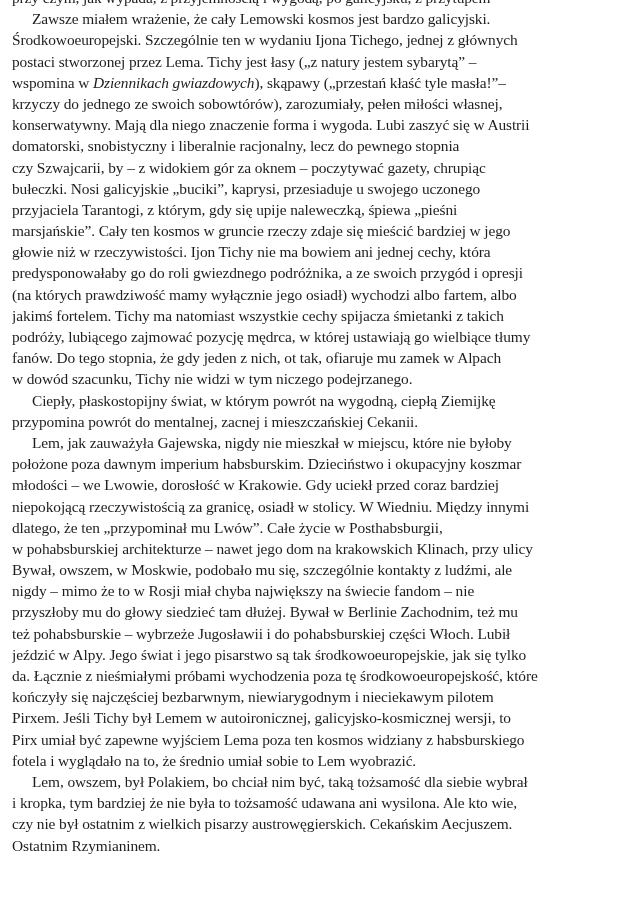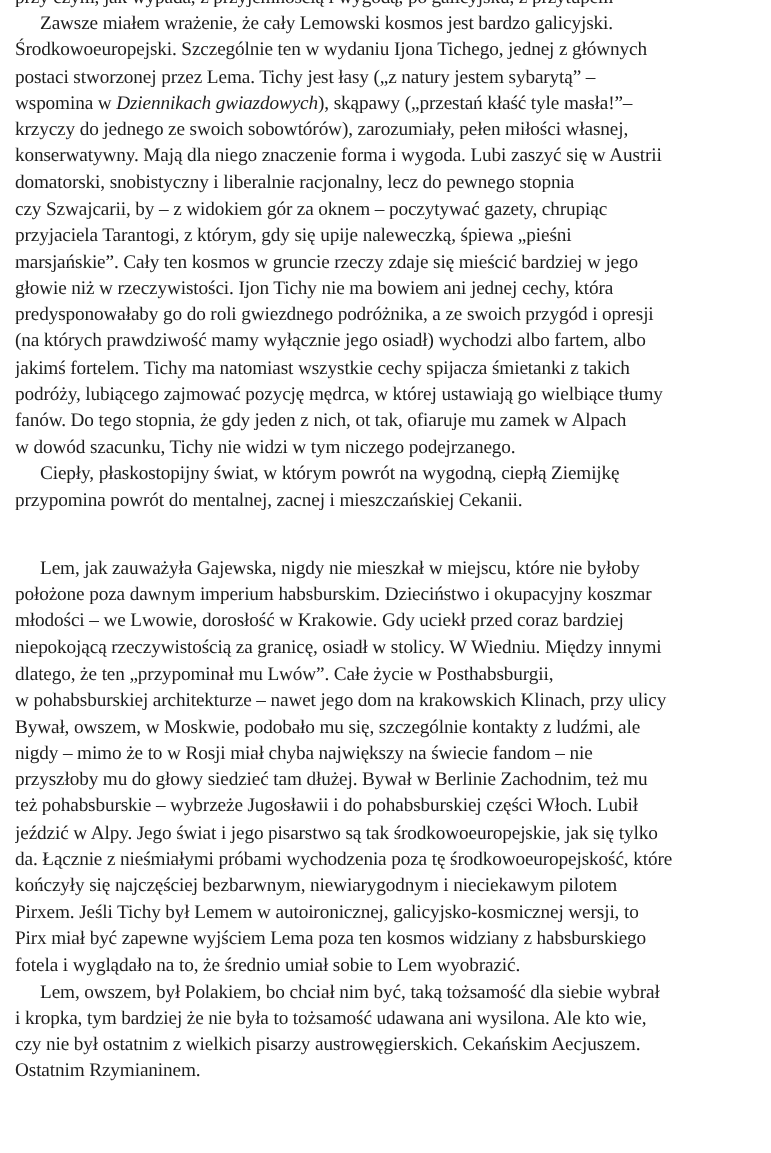--- a/index.html
+++ b/index.html
@@ -13,21 +13,21 @@
   #doc {
     margin-top: -13px;
     padding: 0 4px 0 12px;
     font-family: "Liberation Serif", "DejaVu Serif", serif;
     font-size: 15.4px;
     line-height: 21.2px;
     letter-spacing: -0.1px;
     color: #1d1d1d;
   }
   .para { margin: 0; font-family: Liberation Serif, serif; }
-  .para.gap-before { margin-top: 33px; }
+  .para.gap-before { }
   .line {
     height: 21.2px;
     white-space: nowrap;
     overflow: hidden;
   }
   .line.indent { padding-left: 20px; }
   em { font-style: italic; }
 </style>
 </head>
 <body>
@@ -39,20 +39,21 @@
       </div>
       <div class="para">
         <div class="line indent">Zawsze miałem wrażenie, że cały Lemowski kosmos jest bardzo galicyjski.</div>
         <div class="line">Środkowoeuropejski. Szczególnie ten w wydaniu Ijona Tichego, jednej z głównych</div>
         <div class="line">postaci stworzonej przez Lema. Tichy jest łasy („z natury jestem sybarytą” –</div>
         <div class="line">wspomina w <em>Dziennikach gwiazdowych</em>), skąpawy („przestań kłaść tyle masła!”–</div>
         <div class="line">krzyczy do jednego ze swoich sobowtórów), zarozumiały, pełen miłości własnej,</div>
         <div class="line">konserwatywny. Mają dla niego znaczenie forma i wygoda. Lubi zaszyć się w Austrii</div>
         <div class="line">domatorski, snobistyczny i liberalnie racjonalny, lecz do pewnego stopnia</div>
         <div class="line">czy Szwajcarii, by – z widokiem gór za oknem – poczytywać gazety, chrupiąc</div>
+        <div class="line">bułeczki. Nosi galicyjskie „buciki”, kaprysi, przesiaduje u swojego uczonego</div>
         <div class="line">przyjaciela Tarantogi, z którym, gdy się upije naleweczką, śpiewa „pieśni</div>
         <div class="line">marsjańskie”. Cały ten kosmos w gruncie rzeczy zdaje się mieścić bardziej w jego</div>
         <div class="line">głowie niż w rzeczywistości. Ijon Tichy nie ma bowiem ani jednej cechy, która</div>
         <div class="line">predysponowałaby go do roli gwiezdnego podróżnika, a ze swoich przygód i opresji</div>
         <div class="line">(na których prawdziwość mamy wyłącznie jego osiadł) wychodzi albo fartem, albo</div>
         <div class="line">jakimś fortelem. Tichy ma natomiast wszystkie cechy spijacza śmietanki z takich</div>
         <div class="line">podróży, lubiącego zajmować pozycję mędrca, w której ustawiają go wielbiące tłumy</div>
         <div class="line">fanów. Do tego stopnia, że gdy jeden z nich, ot tak, ofiaruje mu zamek w Alpach</div>
         <div class="line">w dowód szacunku, Tichy nie widzi w tym niczego podejrzanego.</div>
       </div>
@@ -68,21 +69,21 @@
         <div class="line">dlatego, że ten „przypominał mu Lwów”. Całe życie w Posthabsburgii,</div>
         <div class="line">w pohabsburskiej architekturze – nawet jego dom na krakowskich Klinach, przy ulicy</div>
         <div class="line">Bywał, owszem, w Moskwie, podobało mu się, szczególnie kontakty z ludźmi, ale</div>
         <div class="line">nigdy – mimo że to w Rosji miał chyba największy na świecie fandom – nie</div>
         <div class="line">przyszłoby mu do głowy siedzieć tam dłużej. Bywał w Berlinie Zachodnim, też mu</div>
         <div class="line">też pohabsburskie – wybrzeże Jugosławii i do pohabsburskiej części Włoch. Lubił</div>
         <div class="line">jeździć w Alpy. Jego świat i jego pisarstwo są tak środkowoeuropejskie, jak się tylko</div>
         <div class="line">da. Łącznie z nieśmiałymi próbami wychodzenia poza tę środkowoeuropejskość, które</div>
         <div class="line">kończyły się najczęściej bezbarwnym, niewiarygodnym i nieciekawym pilotem</div>
         <div class="line">Pirxem. Jeśli Tichy był Lemem w autoironicznej, galicyjsko-kosmicznej wersji, to</div>
-        <div class="line">Pirx miał być zapewne wyjściem Lema poza ten kosmos widziany z habsburskiego</div>
+        <div class="line">Pirx umiał być zapewne wyjściem Lema poza ten kosmos widziany z habsburskiego</div>
         <div class="line">fotela i wyglądało na to, że średnio umiał sobie to Lem wyobrazić.</div>
       </div>
       <div class="para">
         <div class="line indent">Lem, owszem, był Polakiem, bo chciał nim być, taką tożsamość dla siebie wybrał</div>
         <div class="line">i kropka, tym bardziej że nie była to tożsamość udawana ani wysilona. Ale kto wie,</div>
         <div class="line">czy nie był ostatnim z wielkich pisarzy austrowęgierskich. Cekańskim Aecjuszem.</div>
         <div class="line">Ostatnim Rzymianinem.</div>
       </div>
     </article>
 </main>

